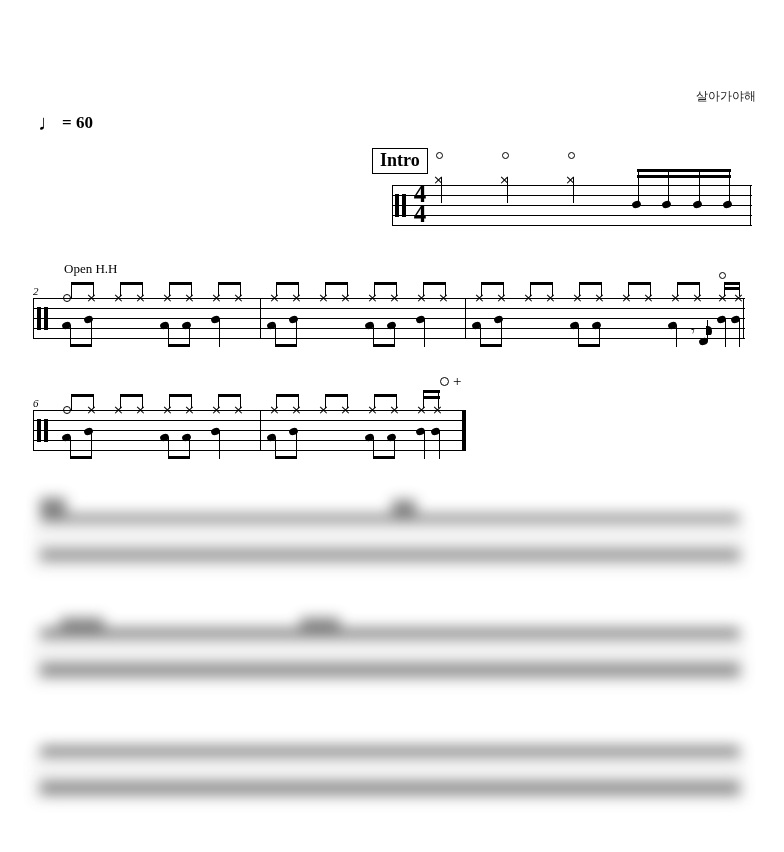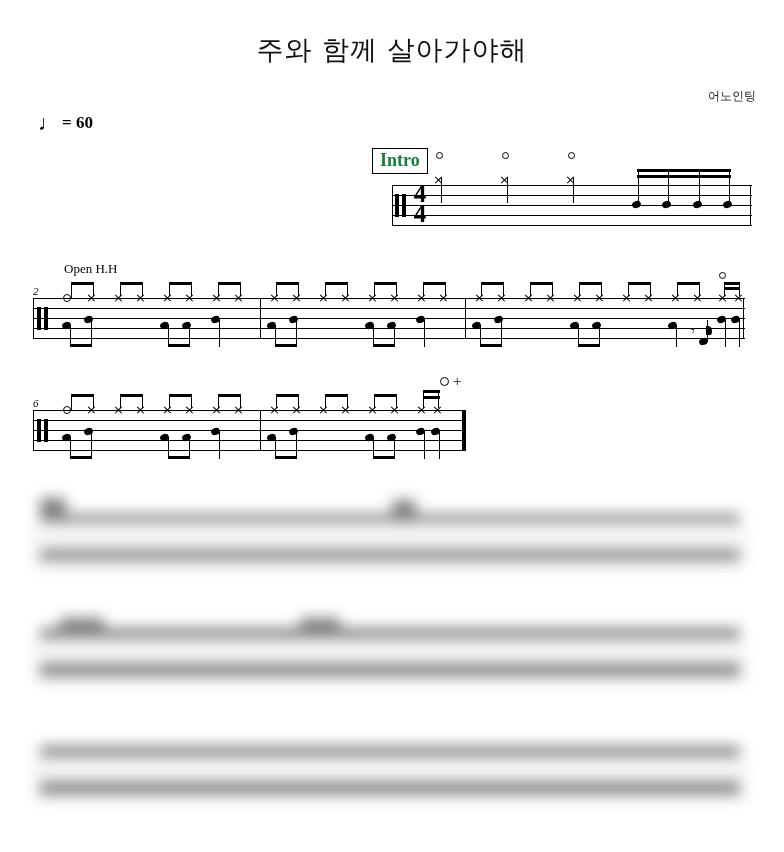--- a/index.html
+++ b/index.html
@@ -127,21 +127,21 @@
   }
 
   
   .rehearsal {
     position: absolute;
     border: 1.6px solid #000;
     padding: 1px 7px 2px 7px;
     font-family: "Liberation Serif", serif;
     font-weight: bold;
     font-size: 18px;
-    color: #15803d;
+    color: #000000;
     background: #fff;
     line-height: 1.15;
   }
 
   
   .marking {
     position: absolute;
     font-family: "Liberation Serif", serif;
     font-size: 13px;
     color: #000;
@@ -237,22 +237,21 @@
     position: absolute;
     background: #6f6f6f;
     border-radius: 3px;
   }
 </style>
 </head>
 <body>
 
 <div class="sheet">
 
-  <div class="title">주와 함께 살아가야해</div>
-  <div class="composer">어노인팅</div>
+  <div class="composer">살아가야해</div>
   <div class="tempo">
     <span class="note-glyph">♩</span><span>= 60</span>
   </div>
 
   <div class="system" style="left:392px; top:185px; width:360px; height:60px;">
     <div class="staff-lines" style="width:360px;">
       <i></i>
         <i></i>
         <i></i>
         <i></i>

